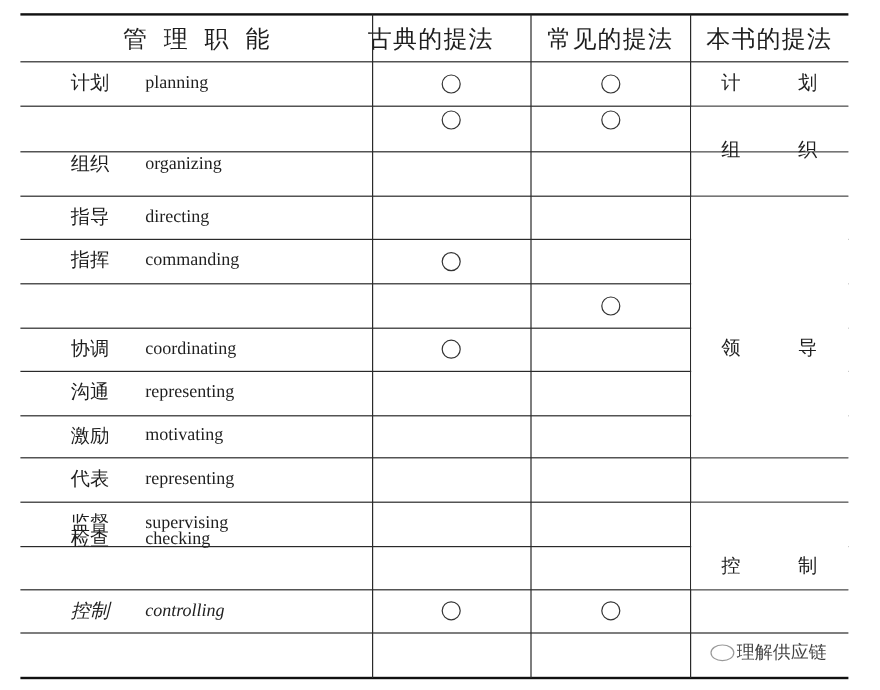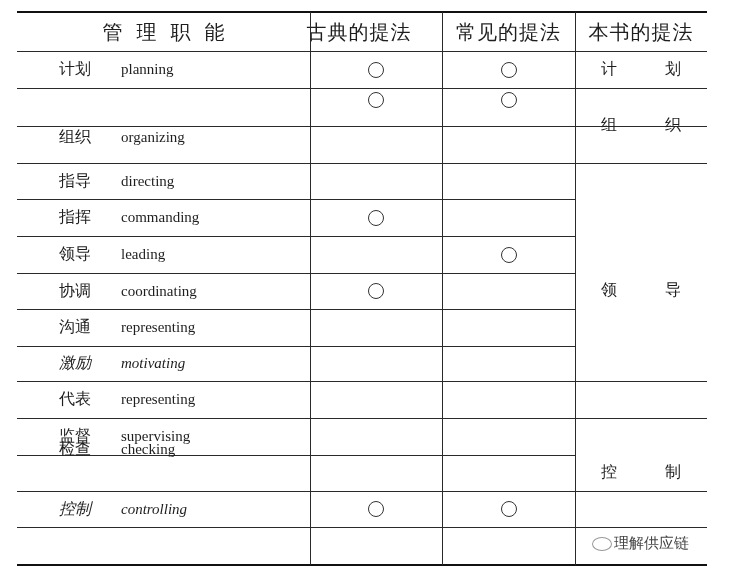--- a/index.html
+++ b/index.html
@@ -82,43 +82,39 @@
     <div class="cell" style="justify-content: center; left: 293px; top: 152px; width: 132px; height: 36px;"></div>
     <div class="cell" style="justify-content: center; left: 425px; top: 152px; width: 133px; height: 36px;"></div>
     <div class="cell" style="left: 0px; top: 188px; width: 293px; height: 37px;">
       <span class="func-cn">指挥</span>
       <span class="func-en">commanding</span>
     </div>
     <div class="cell" style="justify-content: center; left: 293px; top: 188px; width: 132px; height: 37px;">
       <span class="mark"></span>
     </div>
     <div class="cell" style="justify-content: center; left: 425px; top: 188px; width: 133px; height: 37px;"></div>
-    <div class="cell" style="left: 0px; top: 225px; width: 293px; height: 37px;">
-      <span class="func-cn">领导</span>
-      <span class="func-en">leading</span>
-    </div>
     <div class="cell" style="justify-content: center; left: 293px; top: 225px; width: 132px; height: 37px;"></div>
     <div class="cell" style="justify-content: center; left: 425px; top: 225px; width: 133px; height: 37px;">
       <span class="mark"></span>
     </div>
     <div class="cell" style="left: 0px; top: 262px; width: 293px; height: 36px;">
       <span class="func-cn">协调</span>
       <span class="func-en">coordinating</span>
     </div>
     <div class="cell" style="justify-content: center; left: 293px; top: 262px; width: 132px; height: 36px;">
       <span class="mark"></span>
     </div>
     <div class="cell" style="justify-content: center; left: 425px; top: 262px; width: 133px; height: 36px;"></div>
     <div class="cell" style="left: 0px; top: 298px; width: 293px; height: 37px;">
       <span class="func-cn">沟通</span>
       <span class="func-en">representing</span>
     </div>
     <div class="cell" style="justify-content: center; left: 293px; top: 298px; width: 132px; height: 37px;"></div>
     <div class="cell" style="justify-content: center; left: 425px; top: 298px; width: 133px; height: 37px;"></div>
-    <div class="cell" style="left: 0px; top: 335px; width: 293px; height: 35px; font-style: italic;">
+    <div class="cell" style="left: 0px; top: 335px; width: 293px; height: 35px;">
       <span class="func-cn">激励</span>
       <span class="func-en">motivating</span>
     </div>
     <div class="cell" style="justify-content: center; left: 293px; top: 335px; width: 132px; height: 35px;"></div>
     <div class="cell" style="justify-content: center; left: 425px; top: 335px; width: 133px; height: 35px;"></div>
     <div class="cell" style="left: 0px; top: 370px; width: 293px; height: 37px;">
       <span class="func-cn">代表</span>
       <span class="func-en">representing</span>
     </div>
     <div class="cell" style="justify-content: center; left: 293px; top: 370px; width: 132px; height: 37px;"></div>

